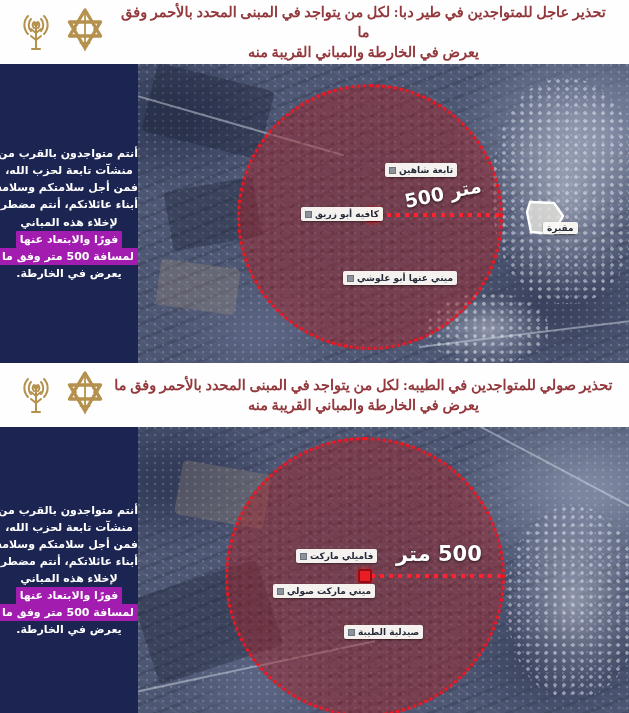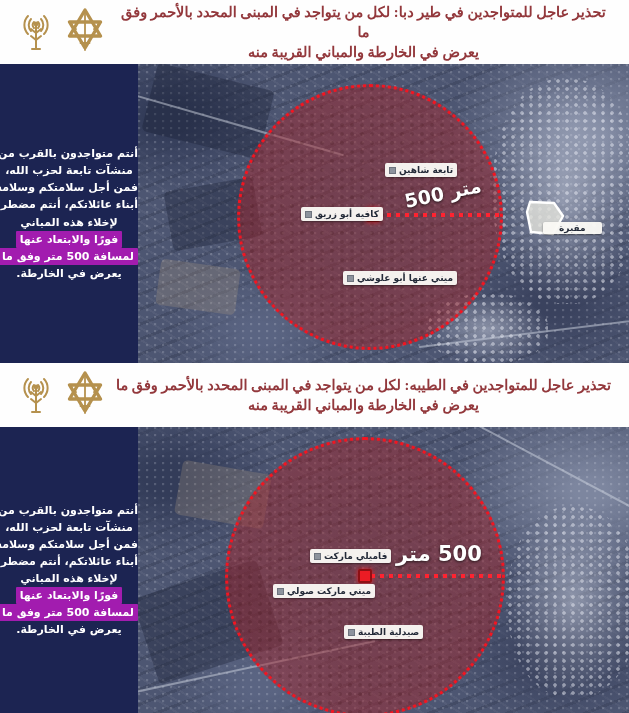--- a/index.html
+++ b/index.html
@@ -61,21 +61,21 @@
   .dist.ltr{direction:ltr;unicode-bidi:embed;}
   .dist.rtl{direction:rtl;unicode-bidi:embed;}
 
   .map-label{position:absolute;display:flex;align-items:center;gap:3px;
     background:rgba(250,249,245,.96);color:#232a38;font-size:9px;font-weight:bold;
     padding:2px 4px;border-radius:2px;white-space:nowrap;
     box-shadow:0 1px 2px rgba(0,0,0,.45);}
   .pl-icon{width:7px;height:7px;background:#8d939d;border:1px solid #6e747e;
     box-sizing:border-box;flex:none;}
   .area-label{position:absolute;background:rgba(250,249,245,.96);color:#232a38;
-    font-size:9px;font-weight:bold;padding:1px 16px;border-radius:2px;white-space:nowrap;
+    font-size:9px;font-weight:bold;padding:1px 4px;border-radius:2px;white-space:nowrap;
     box-shadow:0 1px 2px rgba(0,0,0,.45);}
   .poly-svg{position:absolute;pointer-events:none;}
 </style>
 </head>
 <body>
 
 <div class="page">
 
   <div class="panel-header">
     <div class="logos">
@@ -205,21 +205,21 @@
           <g fill="none" stroke="#b5914e" stroke-width="1.8" stroke-linecap="round">
             <path d="M24 7 L24 45"></path>
               <path d="M19.5 38 L28.5 38"></path>
             <path d="M15 24 q-4 -2 -5 -6"></path>
               <path d="M33 24 q4 -2 5 -6"></path>
           </g>
         </svg>
       </span>
     </div>
     <div class="header-text" dir="rtl">
-      <span class="hline">تحذير عاجل للمتواجدين في الطيبه: لكل من يتواجد في المبنى المحدد بالأحمر وفق ما</span>
+      <span class="hline">تحذير صولي للمتواجدين في الطيبه: لكل من يتواجد في المبنى المحدد بالأحمر وفق ما</span>
       <span class="hline">يعرض في الخارطة والمباني القريبة منه</span>
     </div>
   </div>
 
   <div class="body-row h2">
     <div class="sidebar">
       <div class="sidebar-text" dir="rtl">
         <span class="sb-line"><span class="txt">أنتم متواجدون بالقرب من</span></span>
         <span class="sb-line"><span class="txt">منشآت تابعة لحزب الله،</span></span>
         <span class="sb-line"><span class="txt">فمن أجل سلامتكم وسلامة</span></span>
@@ -242,21 +242,21 @@
         </div>
 
       <div class="danger-circle" style="left:87px;top:10px;width:280px;height:280px;">
         <div class="danger-inner-tex"></div>
       </div>
 
       <div class="radius-line" style="left:233px;top:147px;width:134px;"></div>
       <div class="target" style="left:220px;top:142px;"></div>
       <div class="dist rtl" style="left:258px;top:115px;font-size:21px;">500 متر</div>
 
-      <div class="map-label" style="left:172px;top:122px;">
+      <div class="map-label" style="left:158px;top:122px;">
         <span class="pl-icon"></span>
         <span dir="rtl">فاميلي ماركت</span>
       </div>
       <div class="map-label" style="left:135px;top:157px;">
         <span class="pl-icon"></span>
         <span dir="rtl">ميني ماركت صولي</span>
       </div>
       <div class="map-label" style="left:159px;top:198px;margin-left:47px;">
         <span class="pl-icon"></span>
         <span dir="rtl">صيدلية الطيبة</span>

